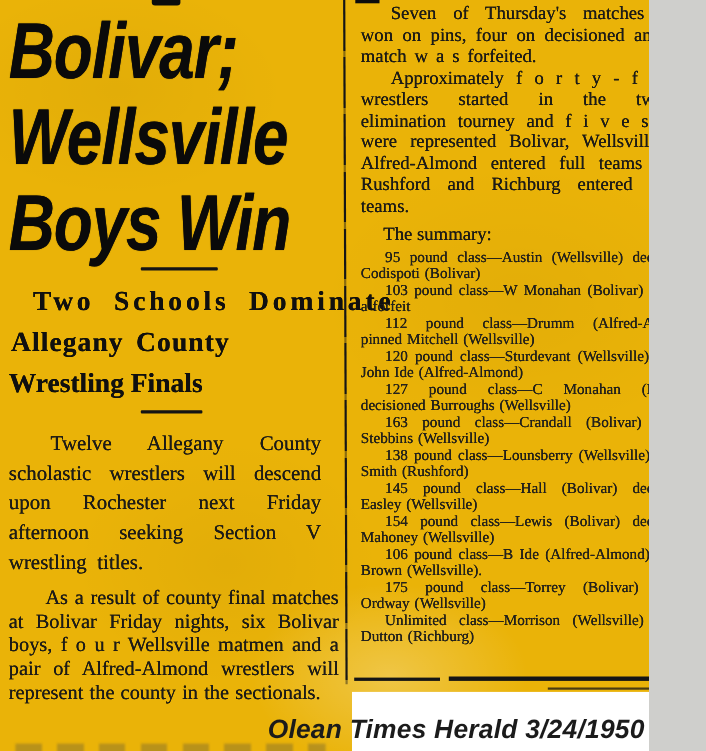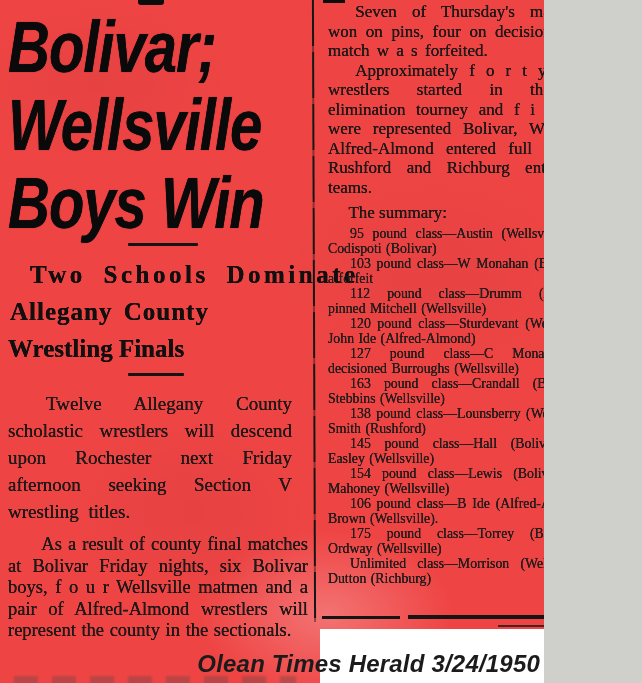--- a/index.html
+++ b/index.html
@@ -1,19 +1,19 @@
 <!DOCTYPE html>
 <html><head>
 <meta charset="utf-8">
 <style>
   html,body{margin:0;padding:0;background:#cfcfcc;}
   .page{
     position:relative;
-    width:544px;height:683px;
-    background:#ef4444;
+    width:590px;height:683px;
+    background:#eab308;
     overflow:hidden;
     font-family:"Liberation Serif", serif;
     color:#1c1c1c;
   }
   
   .page::before{
     content:"";position:absolute;inset:0;pointer-events:none;
     background:
       radial-gradient(220px 140px at 18% 12%, rgba(0,0,0,.035), transparent 70%),
       radial-gradient(260px 180px at 80% 40%, rgba(0,0,0,.03), transparent 70%),

